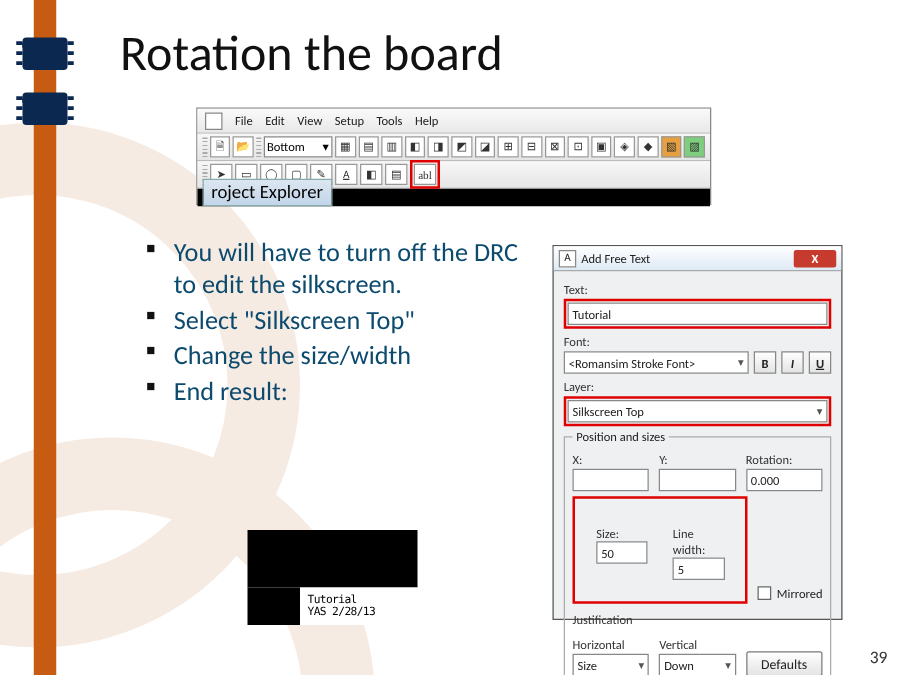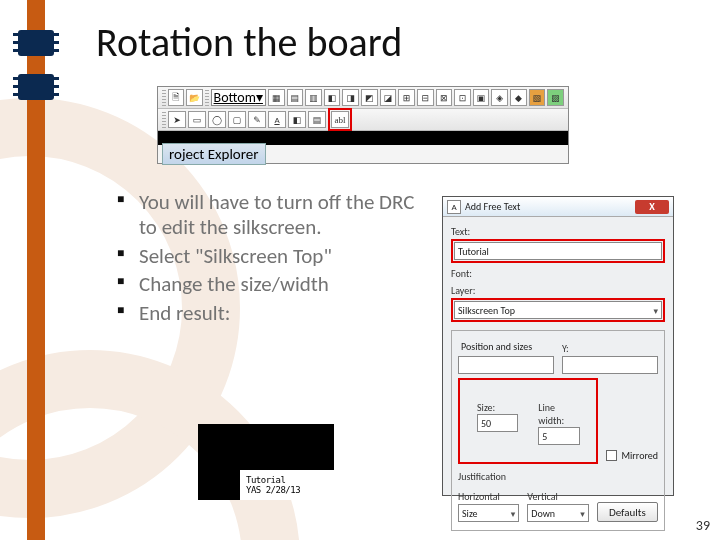--- a/index.html
+++ b/index.html
@@ -26,42 +26,42 @@
   .arc.a2 { left: -120px; top: 350px; width: 420px; height: 420px; border-width: 58px; }
   
   .title { position: absolute; left: 96px; top: 18px; font-size: 40px; font-weight: 400; color: #111; }
   
   .toolbar-shot { position: absolute; left: 157px; top: 86px; width: 412px; height: 78px; border: 1px solid #888; background: #f4f4f4; }
   .tb-menubar { height: 20px; background: linear-gradient(#fafafa,#e8e8e8); display: flex; align-items: center; font-size: 10px; color: #222; gap: 10px; padding: 0 6px; border-bottom: 1px solid #bbb; }
   .tb-menuicon { width: 14px; height: 14px; background: #fff; border: 1px solid #888; }
   .tb-row { height: 22px; display: flex; align-items: center; gap: 2px; padding: 0 4px; border-bottom: 1px solid #bbb; background: linear-gradient(#f7f7f7,#e5e5e5); }
   .tb-btn { width: 18px; height: 17px; background: #fff; border: 1px solid #999; display: inline-flex; align-items: center; justify-content: center; font-size: 9px; color: #333; }
   .tb-grip { width: 4px; height: 16px; background: repeating-linear-gradient(#aaa, #aaa 1px, transparent 1px, transparent 3px); }
-  .tb-combo { width: 60px; height: 17px; background: #fff; border: 1px solid #888; font-size: 14px; padding: 0 2px; display: flex; align-items: center; justify-content: space-between; text-decoration: underline; }
+  .tb-combo { width: 60px; height: 17px; background: #fff; border: 1px solid #888; font-size: 10px; padding: 0 2px; display: flex; align-items: center; justify-content: space-between; }
   .tb-black { background:#000; width:100%; height: 14px; }
   .tb-redbox { border: 2px solid #e00000; }
   .proj-exp { position: absolute; left:4px; bottom:-2px; font-size:15px; background:linear-gradient(#dce6f0,#c2d5ea); padding:1px 6px; border:1px solid #8aa; }
 
   
-  .bullets { position: absolute; left: 117px; top: 190px; width: 305px; font-size: 21px; color: #737373; line-height: 1.18; }
+  .bullets { position: absolute; left: 117px; top: 190px; width: 305px; font-size: 21px; color: #0c4a6e; line-height: 1.18; }
   .bullets li { list-style: none; position: relative; padding-left: 22px; margin-bottom: 4px; }
   .bullets li::before { content: "■"; position: absolute; left: 0; top: 2px; font-size: 12px; color: #111; }
 
   
   .dlg { position: absolute; right: 46px; top: 196px; width: 232px; height: 300px; background: #eef0f2; border: 1px solid #555; font-size: 10px; color: #222; }
   .dlg-titlebar { height: 20px; background: linear-gradient(#fff,#ddeaf5); display: flex; align-items: center; padding: 0 4px; gap: 4px; border-bottom: 1px solid #aaa; }
   .dlg-titlebar .xicon { margin-left: auto; width: 34px; height: 14px; background: #c73b2f; color: #fff; display:flex; align-items:center; justify-content:center; font-weight:bold; border-radius:2px; }
   .dlg-body { padding: 4px 8px; }
   .lbl { font-size: 10px; color: #333; margin-top: 4px; }
   .fld { height: 18px; background: #fff; border: 1px solid #888; padding: 1px 3px; display: flex; align-items: center; margin-top: 1px; }
   .fld.sel::after { content: "▾"; margin-left: auto; font-size: 9px; color: #555; }
   .red-around { border: 2px solid #e00000; padding: 1px; margin-top: 1px; }
   .red-around .fld { margin-top: 0; }
   .grpbox { border: 1px solid #aaa; margin-top: 8px; padding: 4px 6px 8px; position: relative; }
-  .grpbox > .gtitle { position: absolute; top: -7px; left: 6px; background: #eef0f2; font-size: 10px; padding: 0 3px; margin-top: 16px; }
+  .grpbox > .gtitle { position: absolute; top: -7px; left: 6px; background: #eef0f2; font-size: 10px; padding: 0 3px; }
   .row { display: flex; gap: 8px; margin-top: 3px; }
   .col { flex: 1; }
   .mirror { display: flex; align-items:center; gap:4px; }
   .chk { width: 11px; height: 11px; border:1px solid #666; background:#fff; }
   .btns { display: flex; gap: 6px; margin-top: 10px; justify-content: center; }
   .btn { height: 20px; padding: 0 10px; border: 1px solid #7a7a7a; background: linear-gradient(#fff,#e4e4e4); border-radius: 2px; font-size: 11px; display:flex; align-items:center; }
   .font-row { display:flex; gap:4px; align-items:flex-end; }
   .font-row .fld { flex:1; }
   .smbtn { width:18px; height:18px; border:1px solid #888; background:linear-gradient(#fff,#e4e4e4); display:flex; align-items:center; justify-content:center; font-size:10px; font-weight:bold; }
 
@@ -94,20 +94,29 @@
       <span class="pin pin-l2"></span>
       <span class="pin pin-l3"></span>
     <span class="pin pin-r1"></span>
       <span class="pin pin-r2"></span>
       <span class="pin pin-r3"></span>
   </div>
 
   <div class="title">Rotation the board</div>
 
   <div class="toolbar-shot">
+    <div class="tb-menubar">
+      <span class="tb-menuicon"></span>
+      <span>File</span>
+      <span>Edit</span>
+      <span>View</span>
+      <span>Setup</span>
+      <span>Tools</span>
+      <span>Help</span>
+    </div>
     <div class="tb-row">
       <span class="tb-grip"></span>
       <span class="tb-btn">🗎</span>
       <span class="tb-btn">📂</span>
       <span class="tb-grip"></span>
       <span class="tb-combo">
           <span>Bottom</span>
           <span>▾</span>
         </span>
       <span class="tb-btn">▦</span>
@@ -172,20 +181,28 @@
     </div>
     <div class="dlg-body">
       <div class="lbl">Text:</div>
       <div class="red-around">
         <div class="fld">
             <span>Tutorial</span>
           </div>
       </div>
 
       <div class="lbl">Font:</div>
+      <div class="font-row">
+        <div class="fld sel">
+            <span>&lt;Romansim Stroke Font&gt;</span>
+          </div>
+        <span class="smbtn">B</span>
+        <span class="smbtn" style="font-style:italic">I</span>
+        <span class="smbtn" style="text-decoration:underline">U</span>
+      </div>
 
       <div class="lbl">Layer:</div>
       <div class="red-around">
         <div class="fld sel">
             <span>Silkscreen Top</span>
           </div>
       </div>
 
       <div class="grpbox">
         <span class="gtitle">Position and sizes</span>
@@ -193,20 +210,26 @@
           <div class="col">
             <div class="lbl">X:</div>
             <div class="fld">
                 <span></span>
               </div>
           </div>
           <div class="col">
             <div class="lbl">Y:</div>
             <div class="fld">
                 <span></span>
+              </div>
+          </div>
+          <div class="col">
+            <div class="lbl">Rotation:</div>
+            <div class="fld">
+                <span>0.000</span>
               </div>
           </div>
         </div>
         <div class="row" style="align-items:flex-end">
           <div class="red-around" style="flex:2; display:flex; gap:20px; padding:17px;">
             <div class="col">
               <div class="lbl">Size:</div>
               <div class="fld">
                   <span>50</span>
                 </div>

